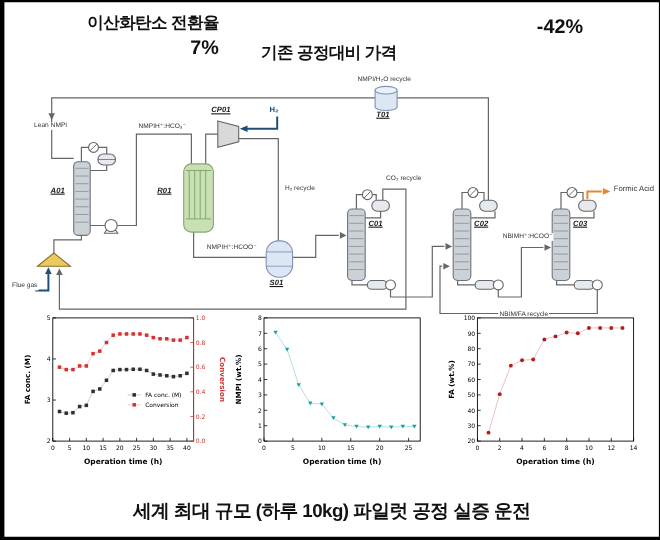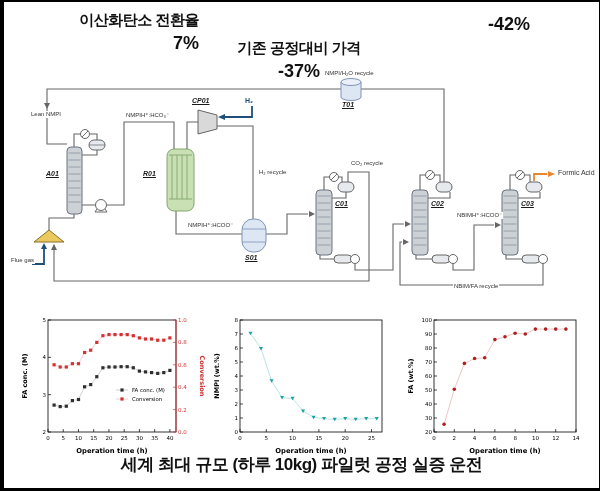--- a/index.html
+++ b/index.html
@@ -5,35 +5,34 @@
   html,body{margin:0;padding:0;background:#888;}
   .frame{position:relative;width:600px;height:491px;background:#fff;box-sizing:border-box;
     border-left:4px solid #000;border-top:2px solid #000;border-bottom:3px solid #000;border-right:1px solid #000;
     font-family:"Liberation Sans","DejaVu Sans",sans-serif;overflow:hidden;}
   .metric{position:absolute;top:9px;text-align:center;color:#111;}
   .metric .m-label{font-size:15px;font-weight:700;letter-spacing:-0.5px;}
   .metric .m-value{font-size:18px;font-weight:700;margin-top:3px;}
   .diagram-svg{position:absolute;left:0;top:65px;}
   .unit-label{position:absolute;font-size:7px;font-weight:700;font-style:italic;text-decoration:underline;color:#1a1a1a;white-space:nowrap;}
   .stream-label{position:absolute;font-size:6px;color:#333;background:#fff;padding:0 1px;line-height:1.15;white-space:nowrap;}
-  .chart{position:absolute;top:310px;width:192px;height:152px;}
+  .chart{position:absolute;top:279px;width:192px;height:152px;}
   .caption{position:absolute;left:0;top:451px;width:100%;text-align:center;font-size:17px;font-weight:700;color:#111;letter-spacing:-0.5px;}
 </style>
 </head>
 <body>
 
 <div class="frame">
 
   <div class="metric" style="left:15px;width:180px;text-align:right;">
     <div class="m-label">이산화탄소 전환율</div>
     <div class="m-value">7%</div>
   </div>
   <div class="metric" style="left:205px;width:180px;margin-top:28px;">
     <div class="m-label">기존 공정대비 가격</div>
-    <div class="m-value">-37%</div>
   </div>
   <div class="metric" style="left:415px;width:180px;">
     <div class="m-value">-42%</div>
   </div>
 
   <svg class="diagram-svg" width="600" height="232" viewBox="0 65 600 232">
     <g stroke="#666" stroke-width="1.1" fill="none">
 
       <path d="M440,180 L440,87 L43,87 L43,142 L63,142"></path>
 

